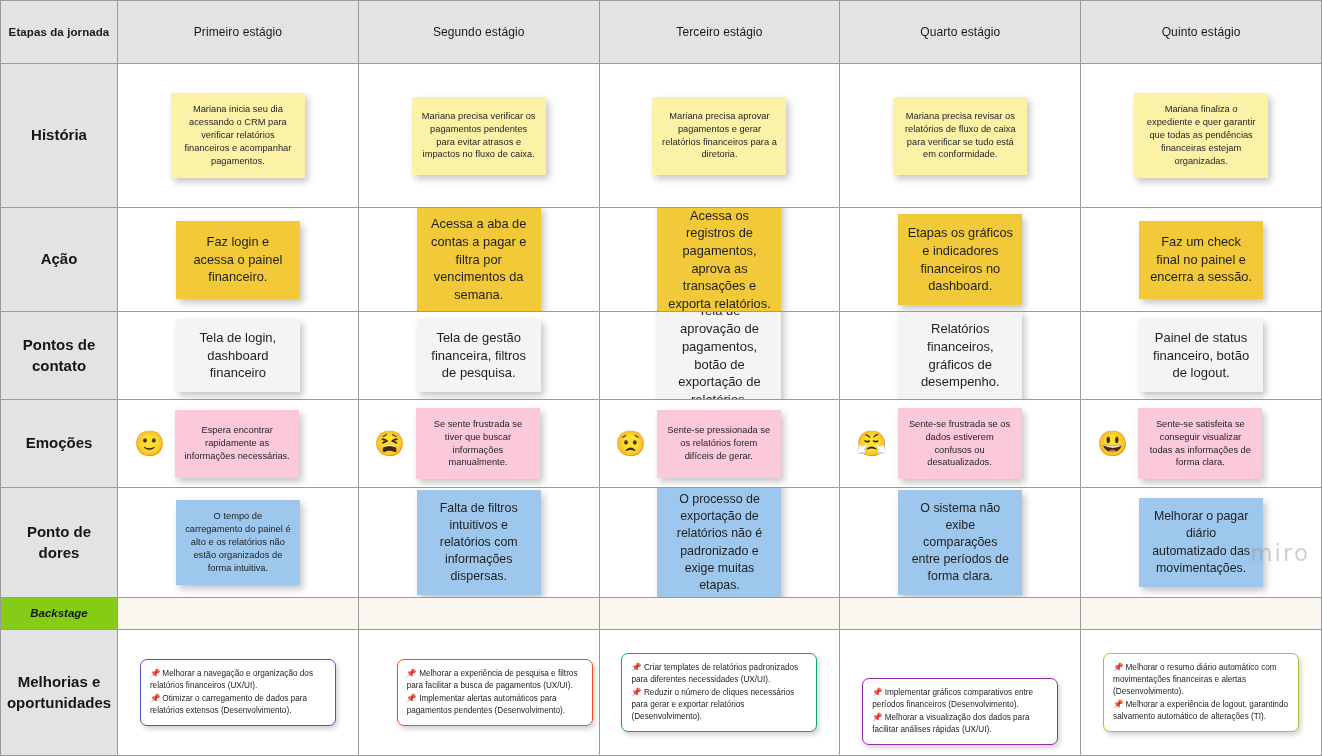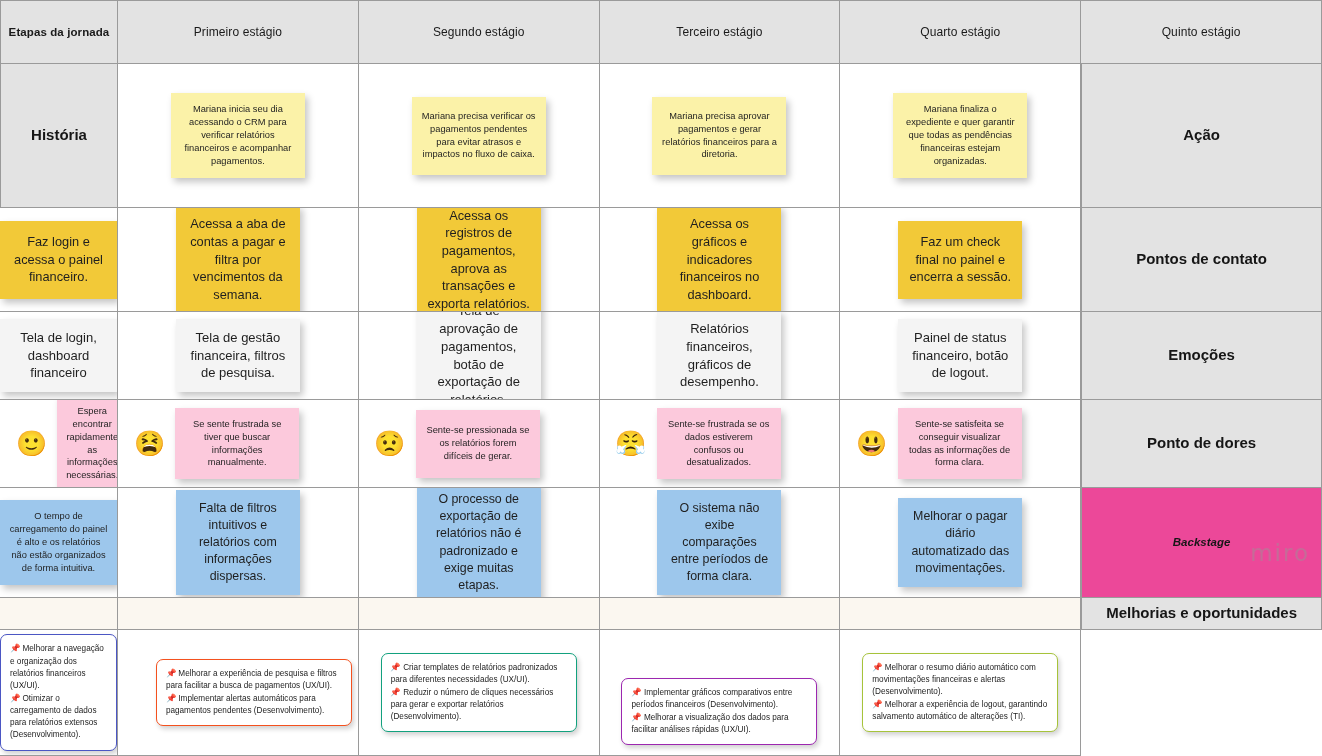--- a/index.html
+++ b/index.html
@@ -45,21 +45,21 @@
   .rowlabel {
     background: #e3e3e3;
     font-size: 15px;
     font-weight: 700;
     color: #161616;
     text-align: center;
     line-height: 1.35;
     padding: 0 6px;
   }
   .rowlabel.backstage {
-    background: #ec4899;
+    background: #84cc16;
     font-style: italic;
     font-weight: 700;
     font-size: 11.5px;
   }
   .bscell { background: #fbf7f0; }
 
   
   .note {
     position: relative;
     text-align: center;
@@ -167,35 +167,38 @@
   <div class="cell">
       <div class="note note-story">Mariana inicia seu dia acessando o CRM para verificar relatórios financeiros e acompanhar pagamentos.</div>
     </div>
   <div class="cell">
       <div class="note note-story">Mariana precisa verificar os pagamentos pendentes para evitar atrasos e impactos no fluxo de caixa.</div>
     </div>
   <div class="cell">
       <div class="note note-story">Mariana precisa aprovar pagamentos e gerar relatórios financeiros para a diretoria.</div>
     </div>
   <div class="cell">
+      <div class="note note-story">Mariana precisa revisar os relatórios de fluxo de caixa para verificar se tudo está em conformidade.</div>
+    </div>
+  <div class="cell">
       <div class="note note-story">Mariana finaliza o expediente e quer garantir que todas as pendências financeiras estejam organizadas.</div>
     </div>
 
   <div class="cell rowlabel col0">Ação</div>
   <div class="cell">
       <div class="note note-action">Faz login e acessa o painel financeiro.</div>
     </div>
   <div class="cell">
       <div class="note note-action">Acessa a aba de contas a pagar e filtra por vencimentos da semana.</div>
     </div>
   <div class="cell">
       <div class="note note-action">Acessa os registros de pagamentos, aprova as transações e exporta relatórios.</div>
     </div>
   <div class="cell">
-      <div class="note note-action">Acessa os gráficos e indicadores financeiros no dashboard.</div>
+      <div class="note note-action">Etapas os gráficos e indicadores financeiros no dashboard.</div>
     </div>
   <div class="cell">
       <div class="note note-action">Faz um check final no painel e encerra a sessão.</div>
     </div>
 
   <div class="cell rowlabel col0">Pontos de contato</div>
   <div class="cell">
       <div class="note note-touch">Tela de login, dashboard financeiro</div>
     </div>
   <div class="cell">

